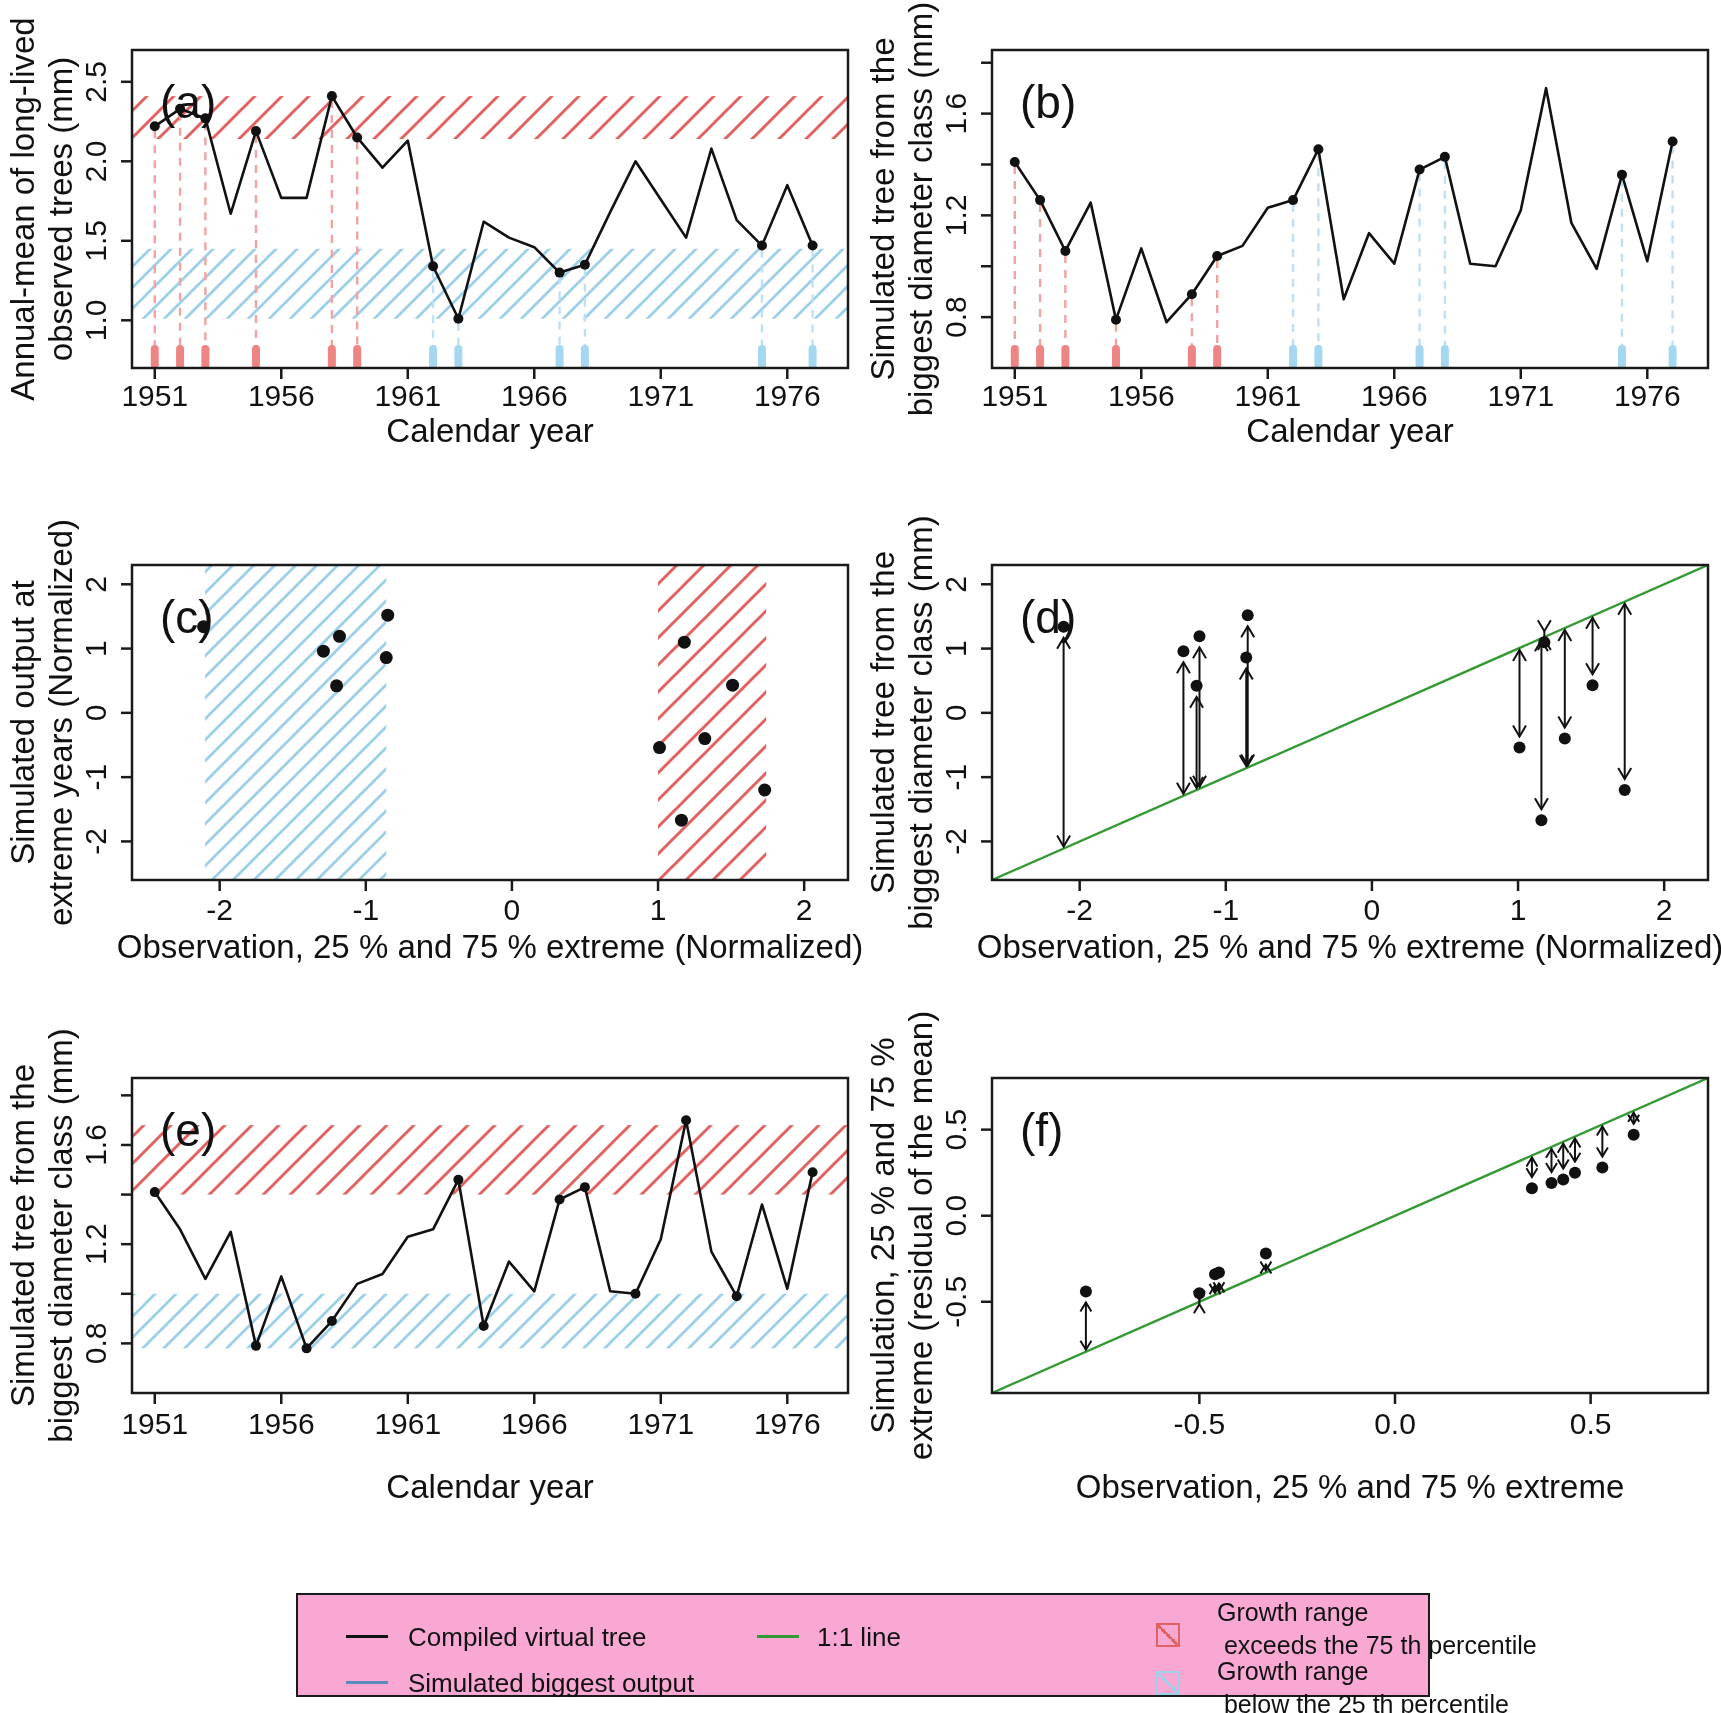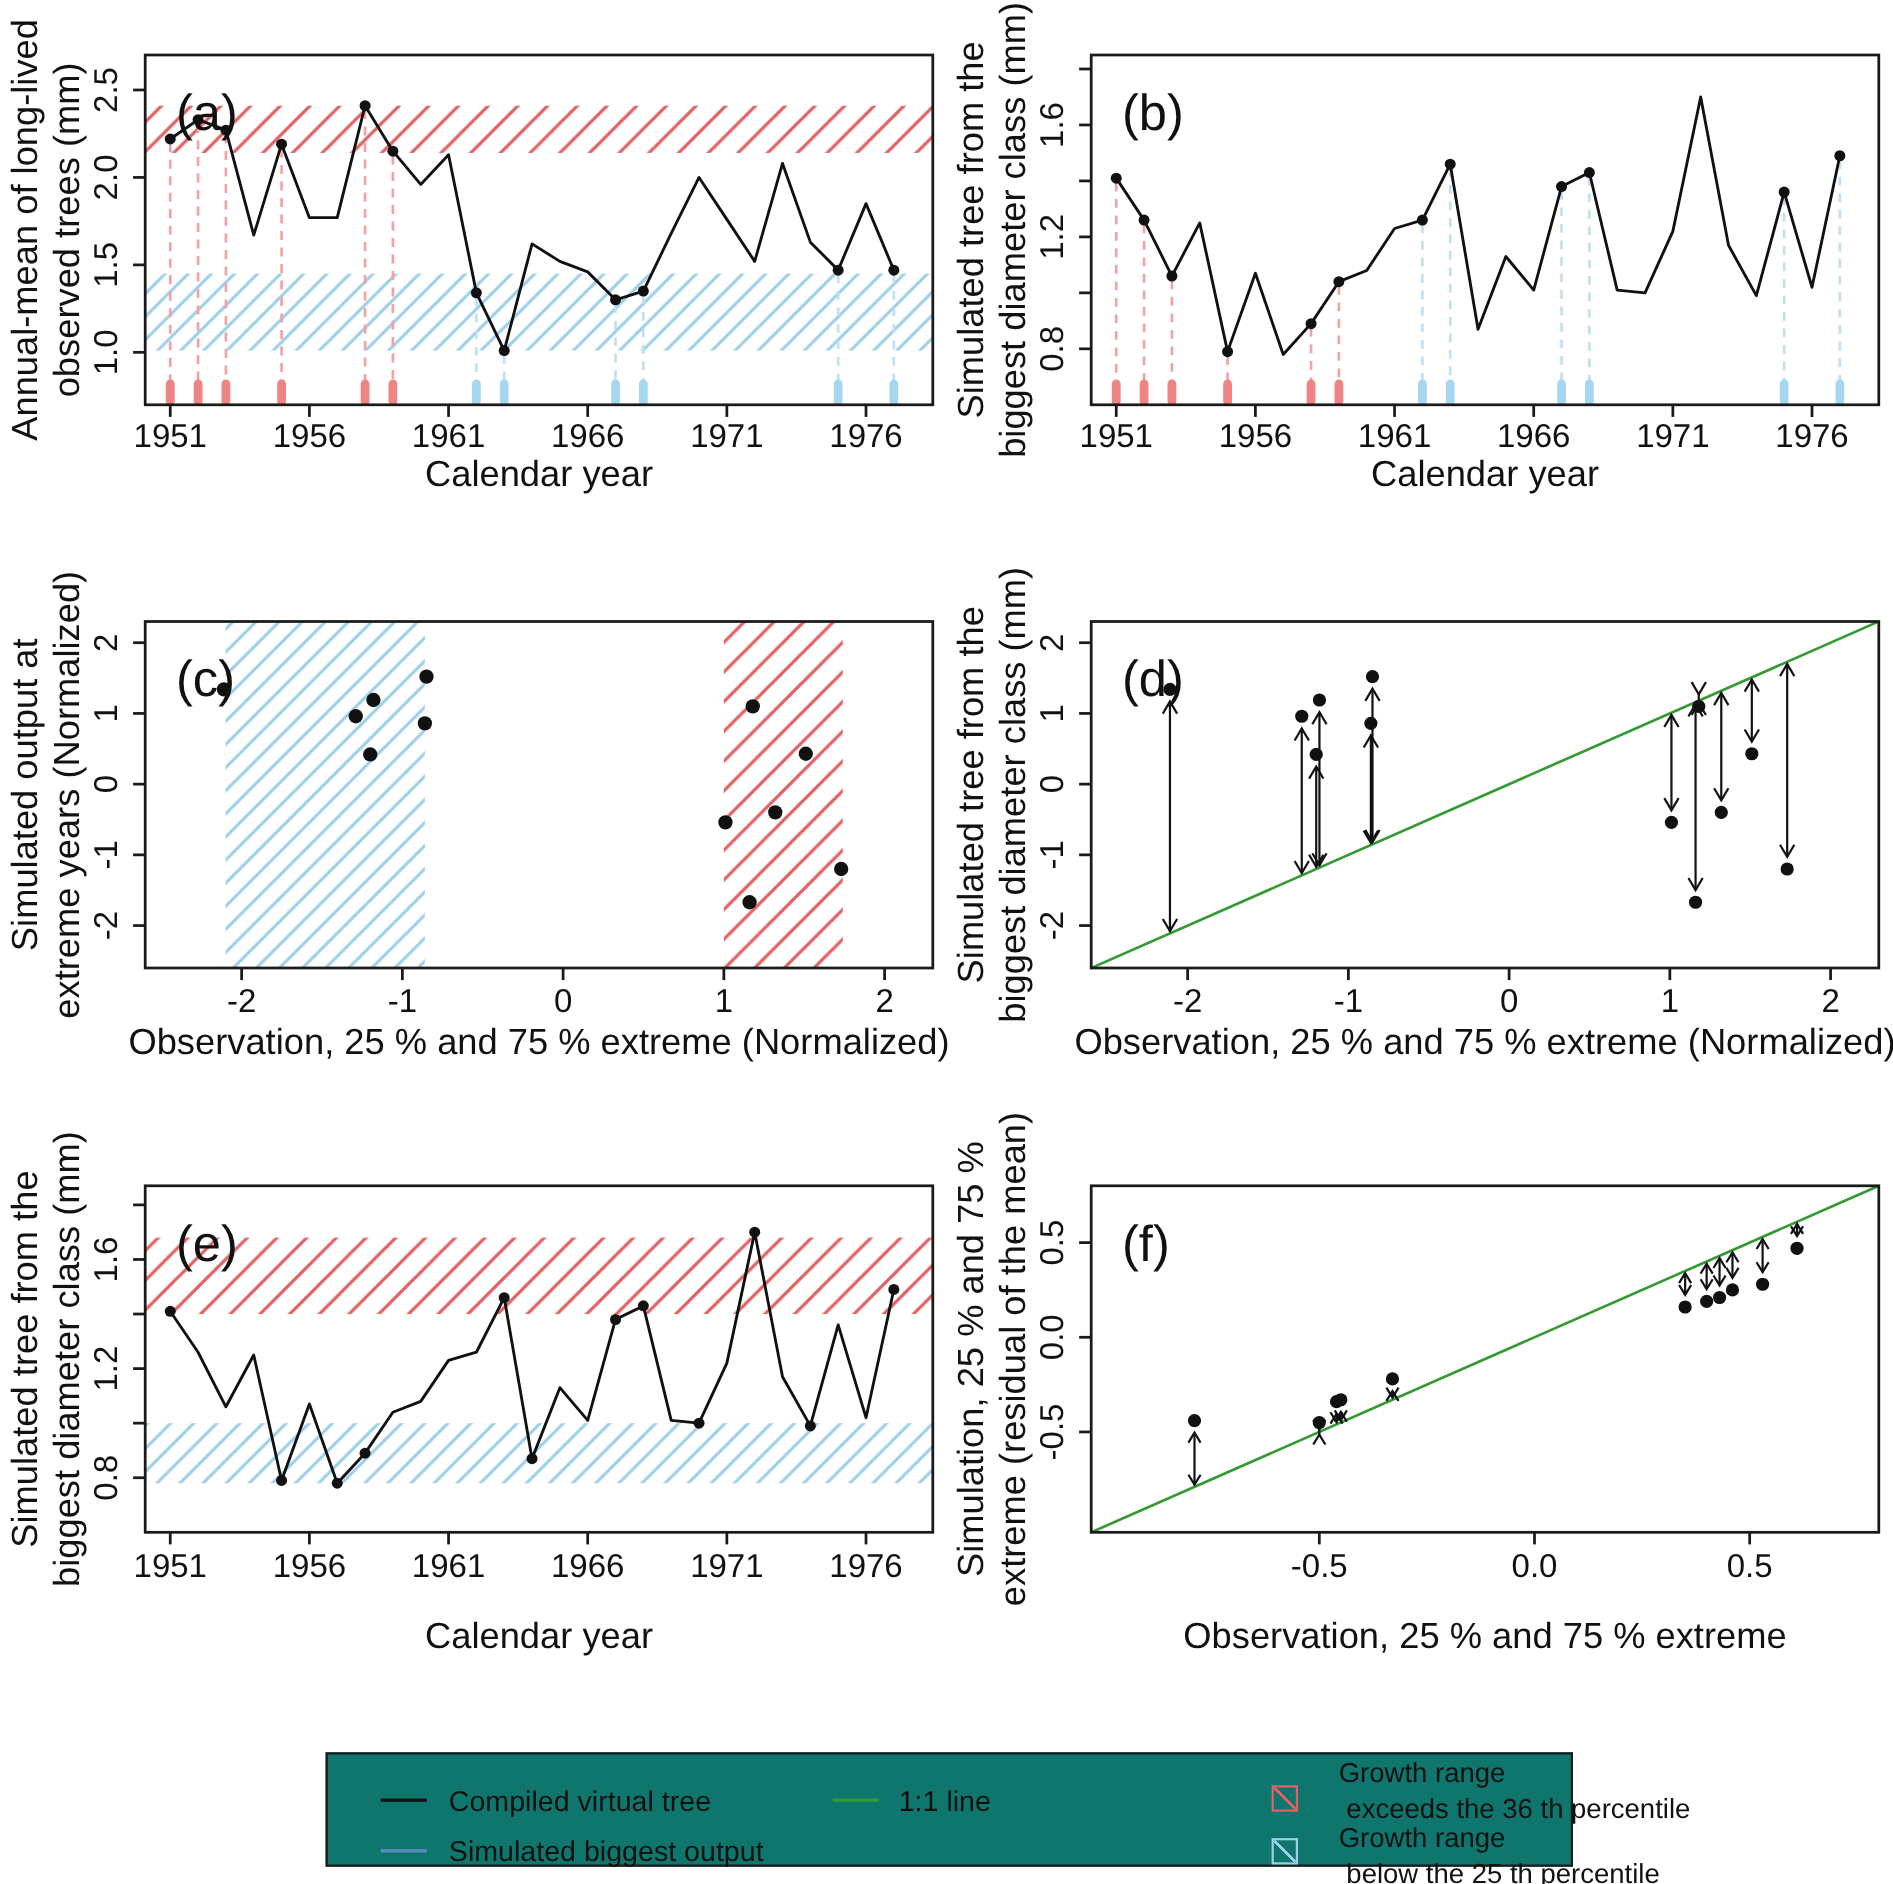--- a/index.html
+++ b/index.html
@@ -1,19 +1,19 @@
 <!DOCTYPE html>
 <html><head>
 <meta charset="utf-8">
 <style>
   html,body{margin:0;padding:0;background:#ffffff;}
   body{font-family:"Liberation Sans", sans-serif;}
   #figure{position:relative;width:1721px;height:1713px;background:#fff;overflow:hidden;}
   #chart-svg{position:absolute;left:0;top:0;}
-  #legend{position:absolute;left:296px;top:1593px;width:1134px;height:104px;border:2px solid #1a1a1a;box-sizing:border-box;background:#0f766e;}
+  #legend{position:absolute;left:296px;top:1593px;width:1134px;height:104px;border:2px solid #1a1a1a;box-sizing:border-box;background:#f9a8d4;}
   .lg-line{position:absolute;width:42px;height:3px;}
   .lg-label{position:absolute;font-size:26px;color:#111;white-space:pre;}
   .lg-sq{position:absolute;width:24px;height:24px;box-sizing:border-box;border:2px solid;}
   .lg-2line{position:absolute;font-size:25px;line-height:33px;color:#111;white-space:pre;}
 </style>
 </head>
 <body>
 
 <div id="figure">
   <svg id="chart-svg" width="1721" height="1713">
@@ -462,18 +462,18 @@
     <span class="lg-line" style="left: 48px; top: 40px; background: rgb(17, 17, 17);"></span>
     <span class="lg-label" style="left:110px;top:27px;">Compiled virtual tree</span>
 
     <span class="lg-line" style="left: 48px; top: 86px; background: rgb(91, 140, 192);"></span>
     <span class="lg-label" style="left:110px;top:73px;text-align:right;">Simulated biggest output</span>
 
     <span class="lg-line" style="left: 459px; top: 40px; background: rgb(51, 153, 51);"></span>
     <span class="lg-label" style="left:519px;top:27px;text-align:right;">1:1 line</span>
 
     <span class="lg-sq" style="left: 858px; top: 28px; border-color: rgb(226, 98, 98); background-image: linear-gradient(45deg, transparent 45%, rgb(226, 98, 98) 45%, rgb(226, 98, 98) 55%, transparent 55%);"></span>
-    <span class="lg-2line" style="left:919px;top:1px;"><span>Growth range</span><br><span> exceeds the 36 th percentile</span></span>
+    <span class="lg-2line" style="left:919px;top:1px;"><span>Growth range</span><br><span> exceeds the 75 th percentile</span></span>
 
     <span class="lg-sq" style="left: 858px; top: 76px; border-color: rgb(157, 207, 233); background-image: linear-gradient(45deg, transparent 45%, rgb(157, 207, 233) 45%, rgb(157, 207, 233) 55%, transparent 55%);"></span>
     <span class="lg-2line" style="left:919px;top:60px;"><span>Growth range</span><br><span> below the 25 th percentile</span></span>
   </div>
 </div>
 
 </body></html>

